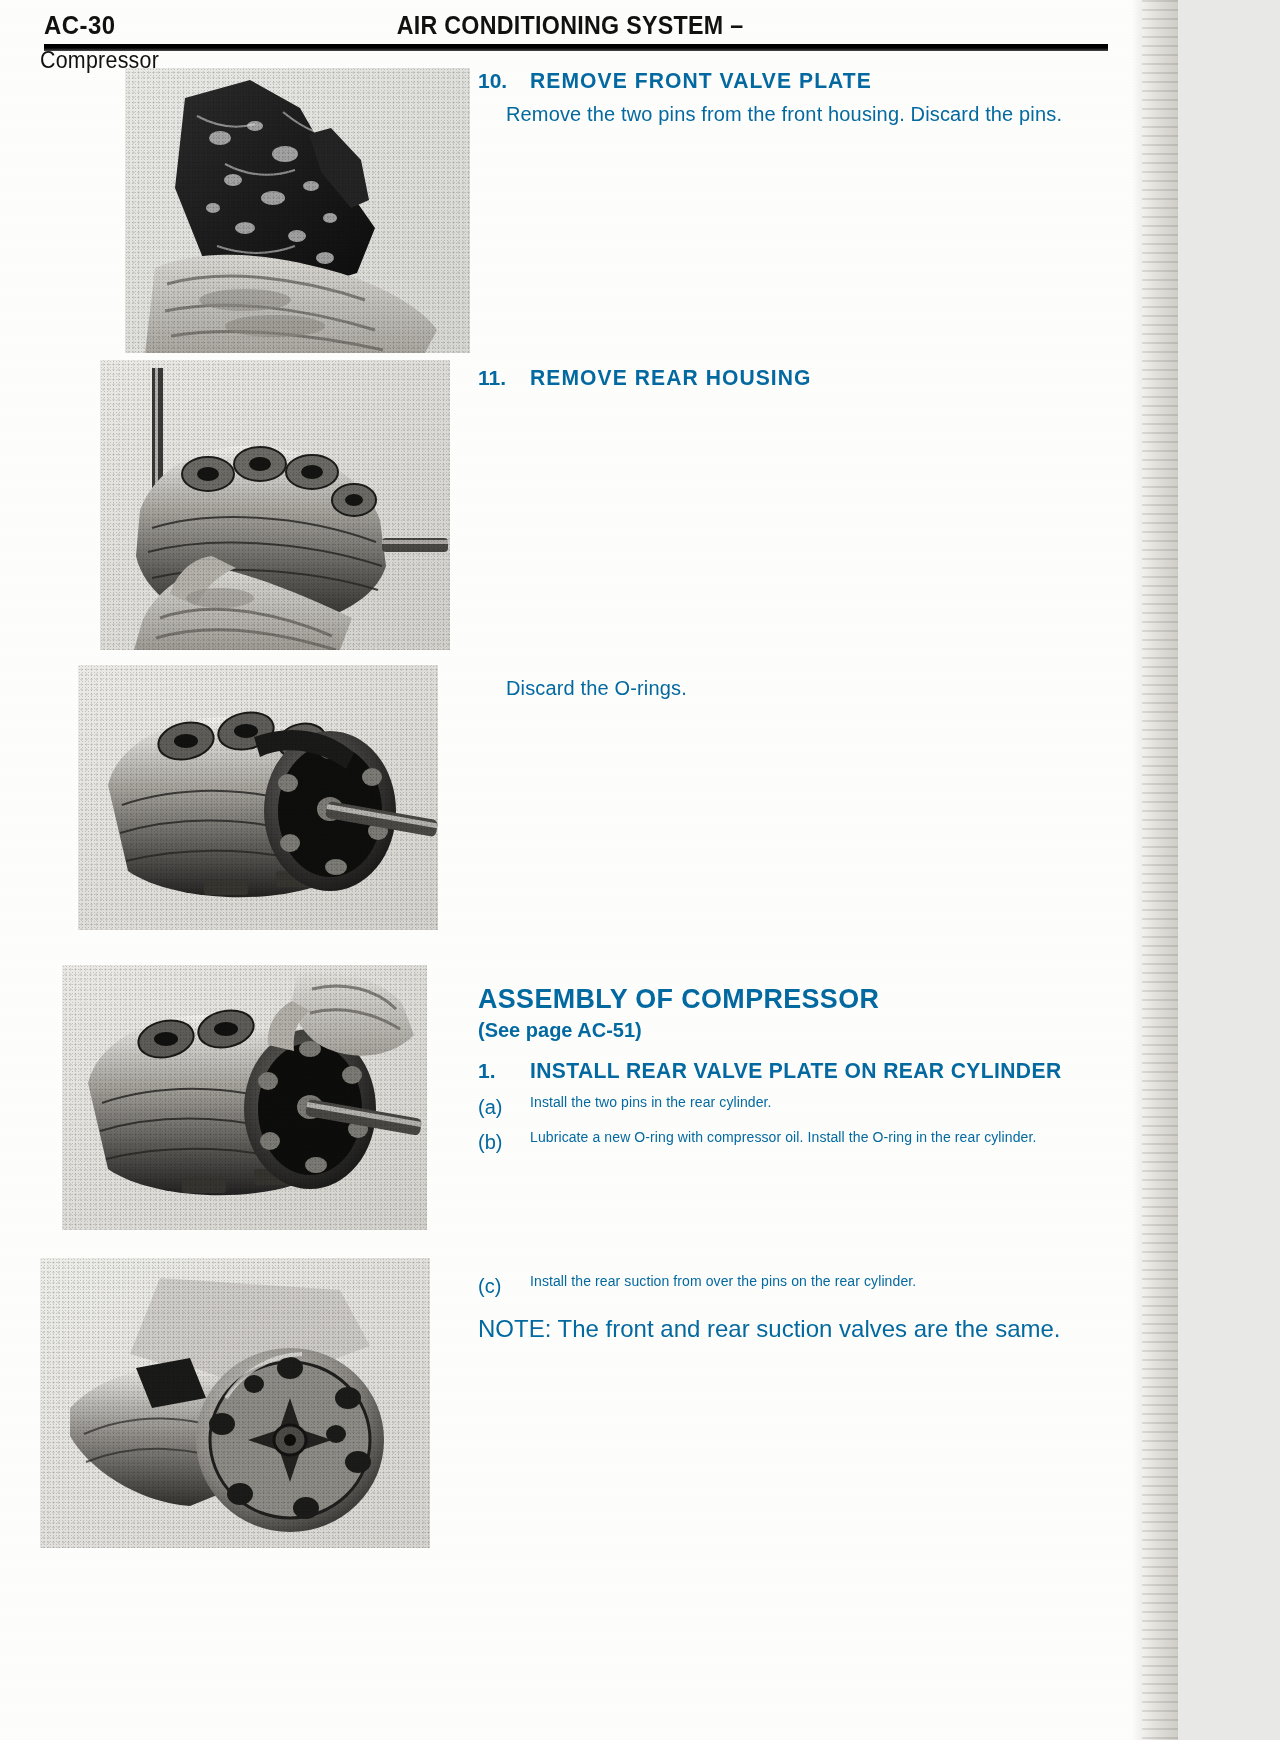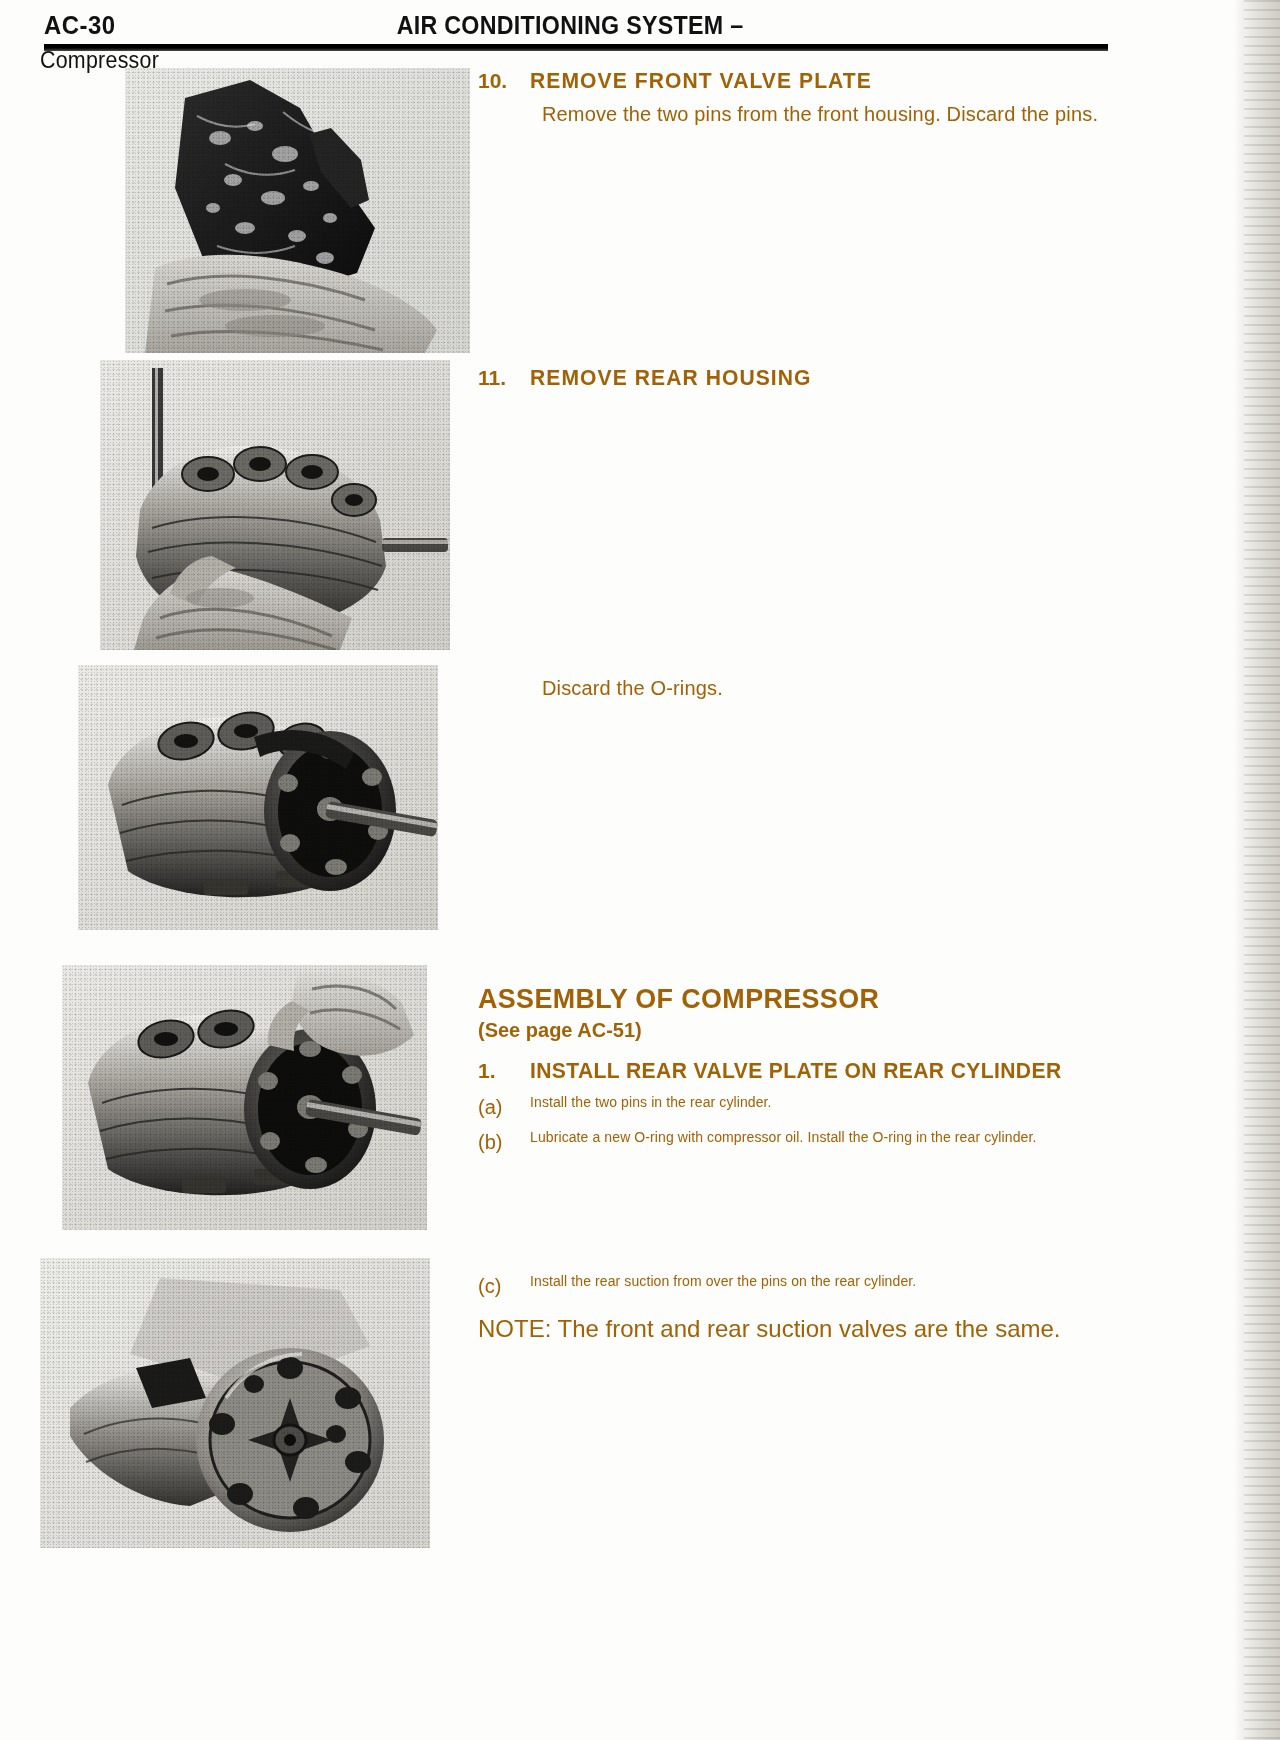--- a/index.html
+++ b/index.html
@@ -1,18 +1,18 @@
 <!DOCTYPE html>
 <html><head>
 <meta charset="utf-8">
 <style>
   html,body{margin:0;padding:0;background:#e8e8e6;}
   body{font-family:"Liberation Sans",sans-serif;}
   .page{
-    position:relative;width:1280px;height:1740px;background:#fdfdfb;
+    position:relative;width:1178px;height:1740px;background:#fdfdfb;
     overflow:hidden;
   }
   
   .scan-edge{
     position:absolute;top:0;right:0;width:36px;height:100%;
     background:
       repeating-linear-gradient(180deg,rgba(0,0,0,.10) 0 2px,rgba(0,0,0,0) 2px 9px),
       linear-gradient(90deg,#f2f1ee 0%,#e2e0db 40%,#d8d6d0 70%,#cfcdc6 100%);
     z-index:5;
   }
@@ -37,31 +37,31 @@
     font-size:25px;font-weight:bold;color:#111;letter-spacing:.3px;
     transform:scaleX(.93);
   }
   .hdr .title .sub{font-weight:normal;font-size:23px;}
   .hdr .rule{
     position:absolute;left:44px;top:44px;width:1064px;height:7px;
     background:linear-gradient(180deg,#000 0%,#000 55%,#4a4a4a 100%);
   }
 
   
-  .col{position:absolute;left:478px;width:630px;color:#a16207;}
+  .col{position:absolute;left:478px;width:630px;color:#0369a1;}
   .step{display:flex;align-items:flex-start;}
   .step .num{
     width:52px;flex:0 0 52px;font-weight:bold;font-size:21px;line-height:1.28;
   }
   .step .ttl{
     font-weight:bold;font-size:21.5px;line-height:1.3;letter-spacing:1.1px;
     transform:scaleX(.98);transform-origin:left top;
   }
   .body{
-    font-size:20px;line-height:1.42;margin-left:64px;letter-spacing:.15px;
+    font-size:20px;line-height:1.42;margin-left:28px;letter-spacing:.15px;
   }
   .body.tight{margin-top:4px;}
   .caution{
     font-weight:bold;font-size:20px;line-height:1.42;margin-left:52px;margin-top:12px;
     letter-spacing:.1px;
   }
   .sec-h{
     font-weight:bold;font-size:28px;letter-spacing:.4px;transform:scaleX(.96);
     transform-origin:left top;
   }

